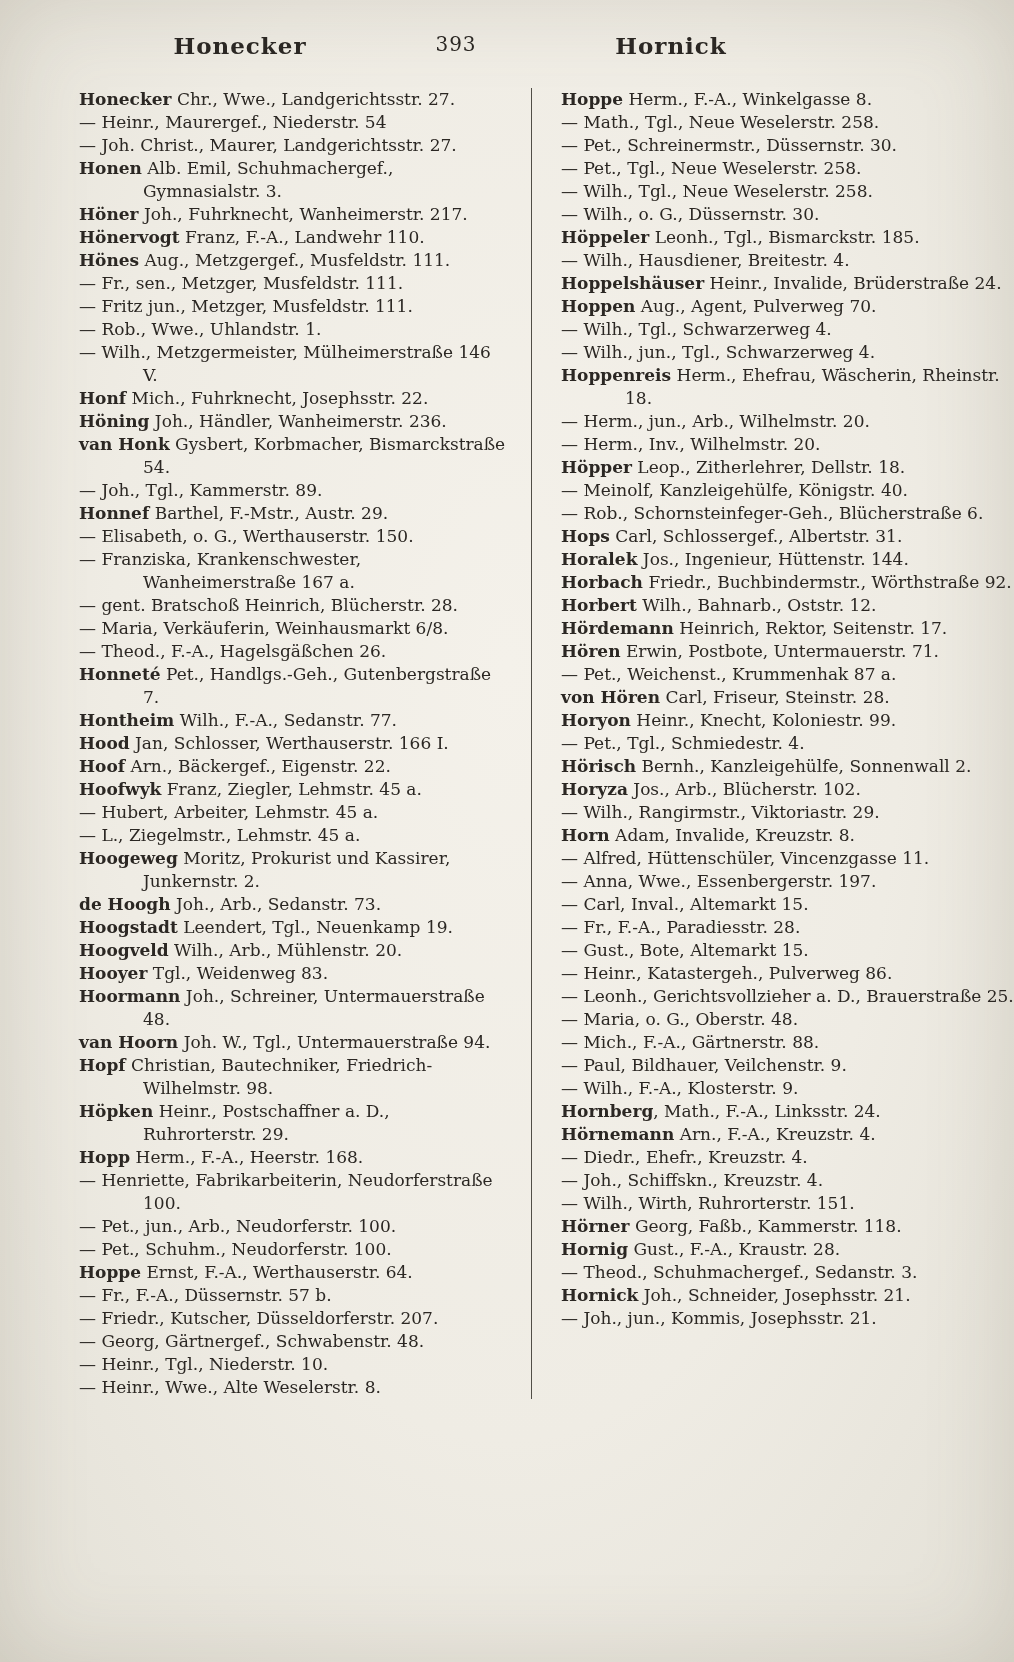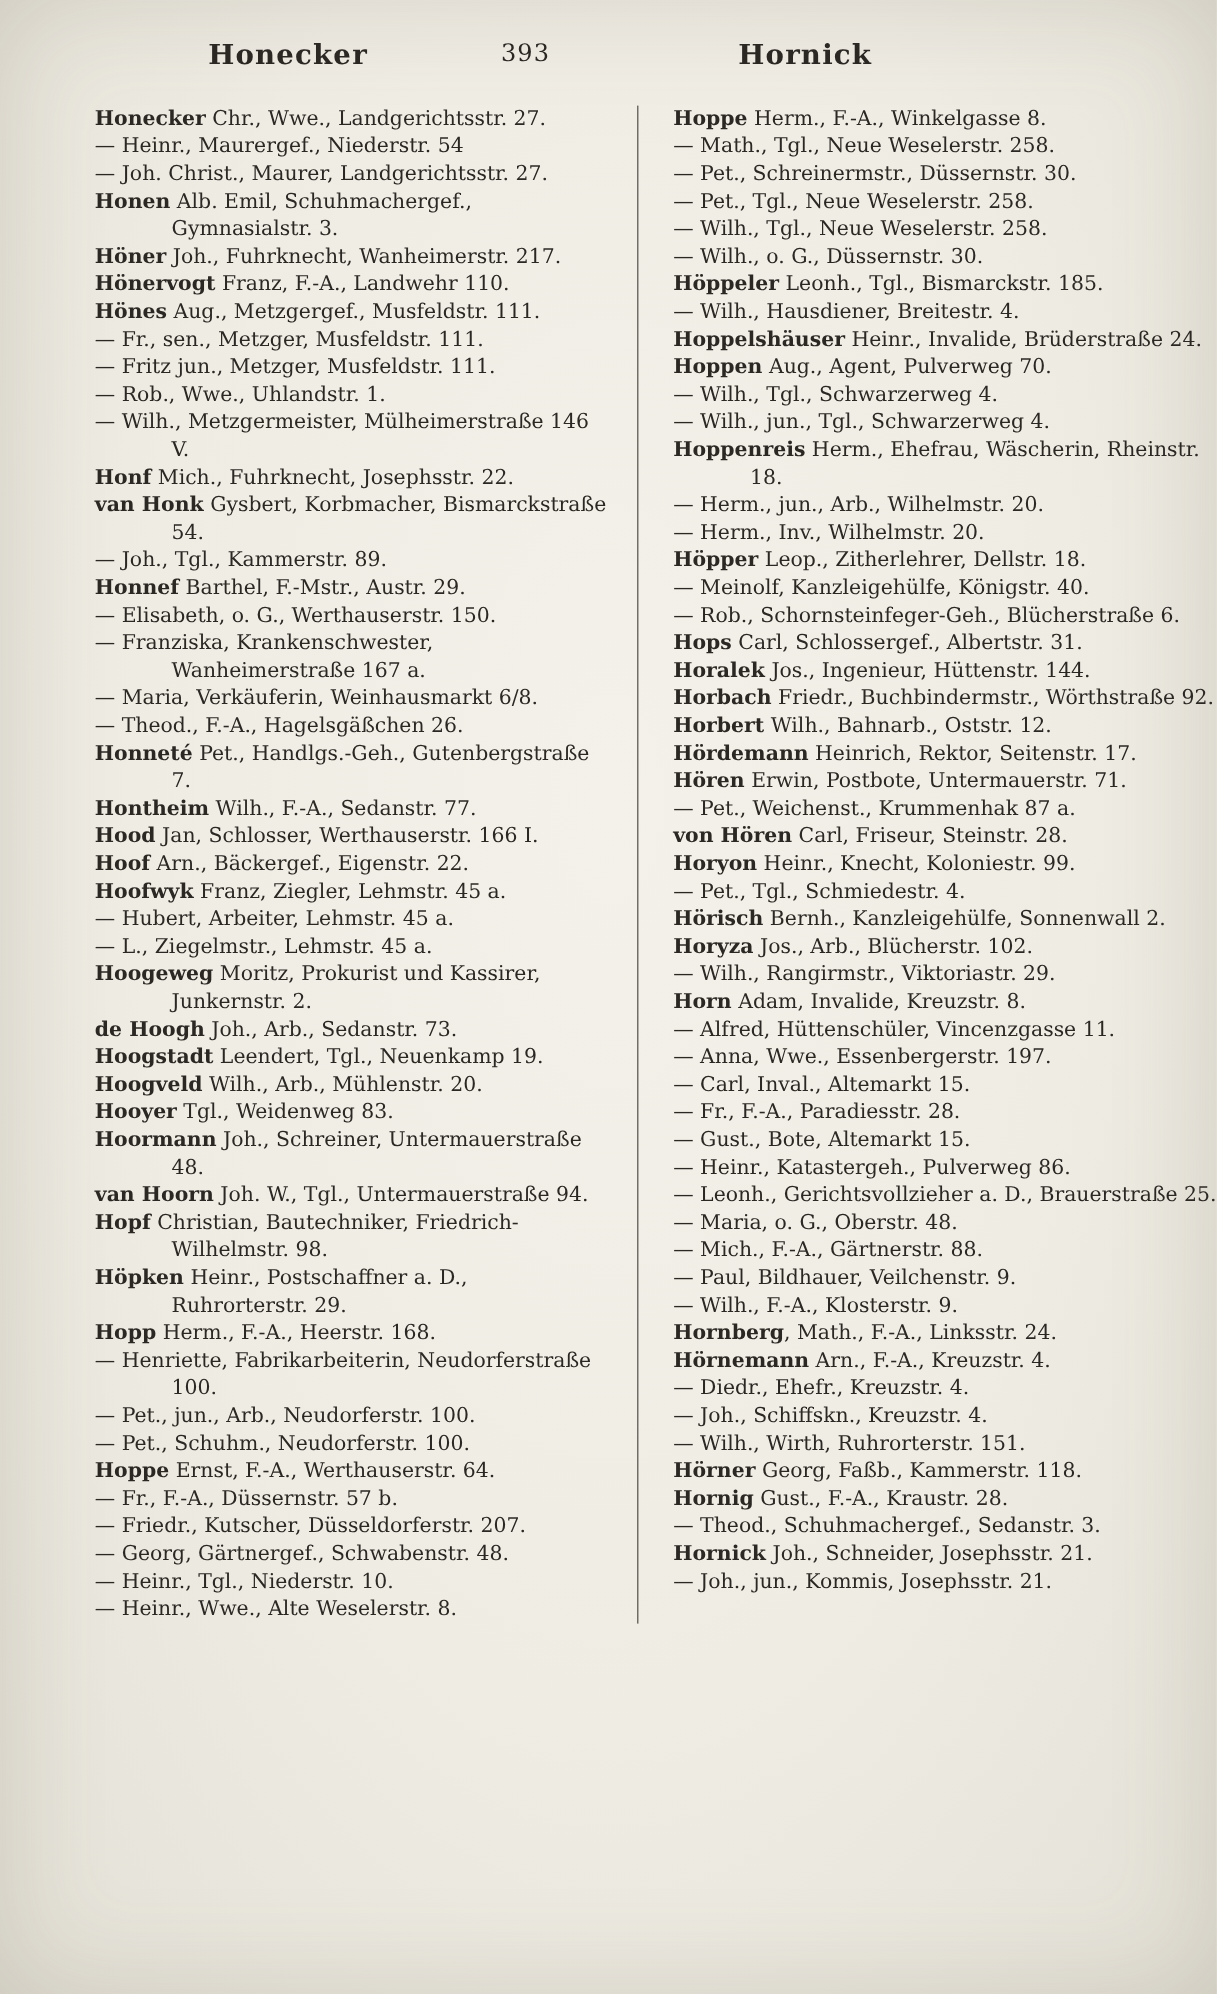--- a/index.html
+++ b/index.html
@@ -25,21 +25,21 @@
     transform: translateX(-50%);
     font-weight: bold;
     font-size: 23px;
     letter-spacing: 1px;
     white-space: nowrap;
   }
   .header-left  { left: 202px; }
   .header-right { left: 633px; }
   .header-page {
     position: absolute;
-    left: 400px;
+    left: 418px;
     transform: translateX(-50%);
     font-size: 20px;
     font-weight: normal;
     letter-spacing: 1px;
   }
   .columns {
     display: flex;
     margin-top: 12px;
     align-items: stretch;
   }
@@ -80,25 +80,27 @@
         <div class="entry"><span>— Joh. Christ., Maurer, Landgerichtsstr. 27.</span></div>
         <div class="entry"><span class="surname">Honen</span><span> Alb. Emil, Schuhmachergef., Gymnasialstr. 3.</span></div>
         <div class="entry"><span class="surname">Höner</span><span> Joh., Fuhrknecht, Wanheimerstr. 217.</span></div>
         <div class="entry"><span class="surname">Hönervogt</span><span> Franz, F.-A., Landwehr 110.</span></div>
         <div class="entry"><span class="surname">Hönes</span><span> Aug., Metzgergef., Musfeldstr. 111.</span></div>
         <div class="entry"><span>— Fr., sen., Metzger, Musfeldstr. 111.</span></div>
         <div class="entry"><span>— Fritz jun., Metzger, Musfeldstr. 111.</span></div>
         <div class="entry"><span>— Rob., Wwe., Uhlandstr. 1.</span></div>
         <div class="entry"><span>— Wilh., Metzgermeister, Mülheimerstraße 146 V.</span></div>
         <div class="entry"><span class="surname">Honf</span><span> Mich., Fuhrknecht, Josephsstr. 22.</span></div>
+        <div class="entry"><span class="surname">Höning</span><span> Joh., Händler, Wanheimerstr. 236.</span></div>
         <div class="entry"><span class="surname">van Honk</span><span> Gysbert, Korbmacher, Bismarckstraße 54.</span></div>
         <div class="entry"><span>— Joh., Tgl., Kammerstr. 89.</span></div>
         <div class="entry"><span class="surname">Honnef</span><span> Barthel, F.-Mstr., Austr. 29.</span></div>
         <div class="entry"><span>— Elisabeth, o. G., Werthauserstr. 150.</span></div>
         <div class="entry"><span>— Franziska, Krankenschwester, Wanheimerstraße 167 a.</span></div>
+        <div class="entry"><span>— gent. Bratschoß Heinrich, Blücherstr. 28.</span></div>
         <div class="entry"><span>— Maria, Verkäuferin, Weinhausmarkt 6/8.</span></div>
         <div class="entry"><span>— Theod., F.-A., Hagelsgäßchen 26.</span></div>
         <div class="entry"><span class="surname">Honneté</span><span> Pet., Handlgs.-Geh., Gutenbergstraße 7.</span></div>
         <div class="entry"><span class="surname">Hontheim</span><span> Wilh., F.-A., Sedanstr. 77.</span></div>
         <div class="entry"><span class="surname">Hood</span><span> Jan, Schlosser, Werthauserstr. 166 I.</span></div>
         <div class="entry"><span class="surname">Hoof</span><span> Arn., Bäckergef., Eigenstr. 22.</span></div>
         <div class="entry"><span class="surname">Hoofwyk</span><span> Franz, Ziegler, Lehmstr. 45 a.</span></div>
         <div class="entry"><span>— Hubert, Arbeiter, Lehmstr. 45 a.</span></div>
         <div class="entry"><span>— L., Ziegelmstr., Lehmstr. 45 a.</span></div>
         <div class="entry"><span class="surname">Hoogeweg</span><span> Moritz, Prokurist und Kassirer, Junkernstr. 2.</span></div>

